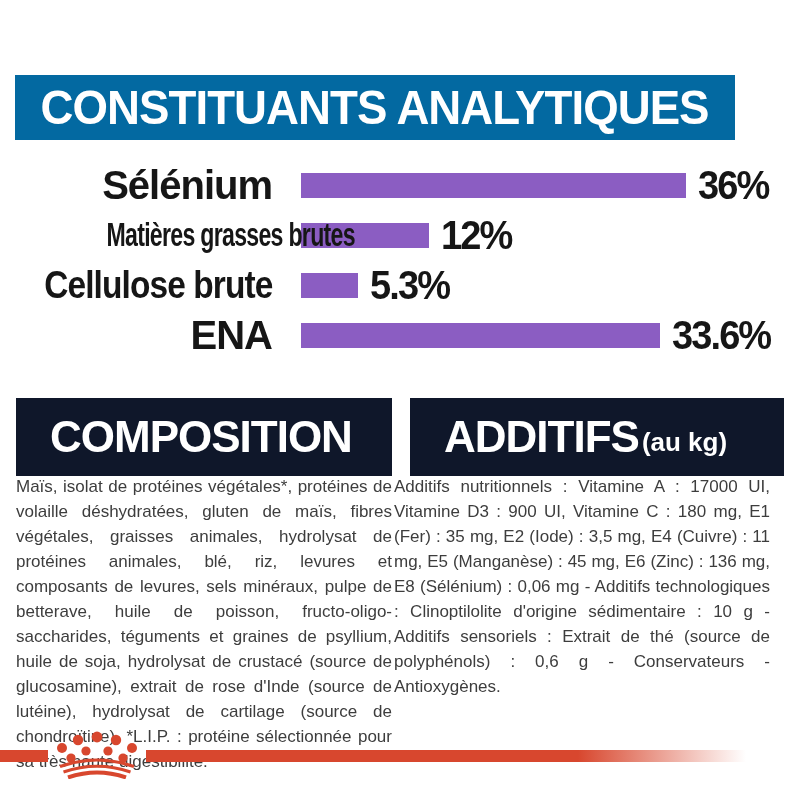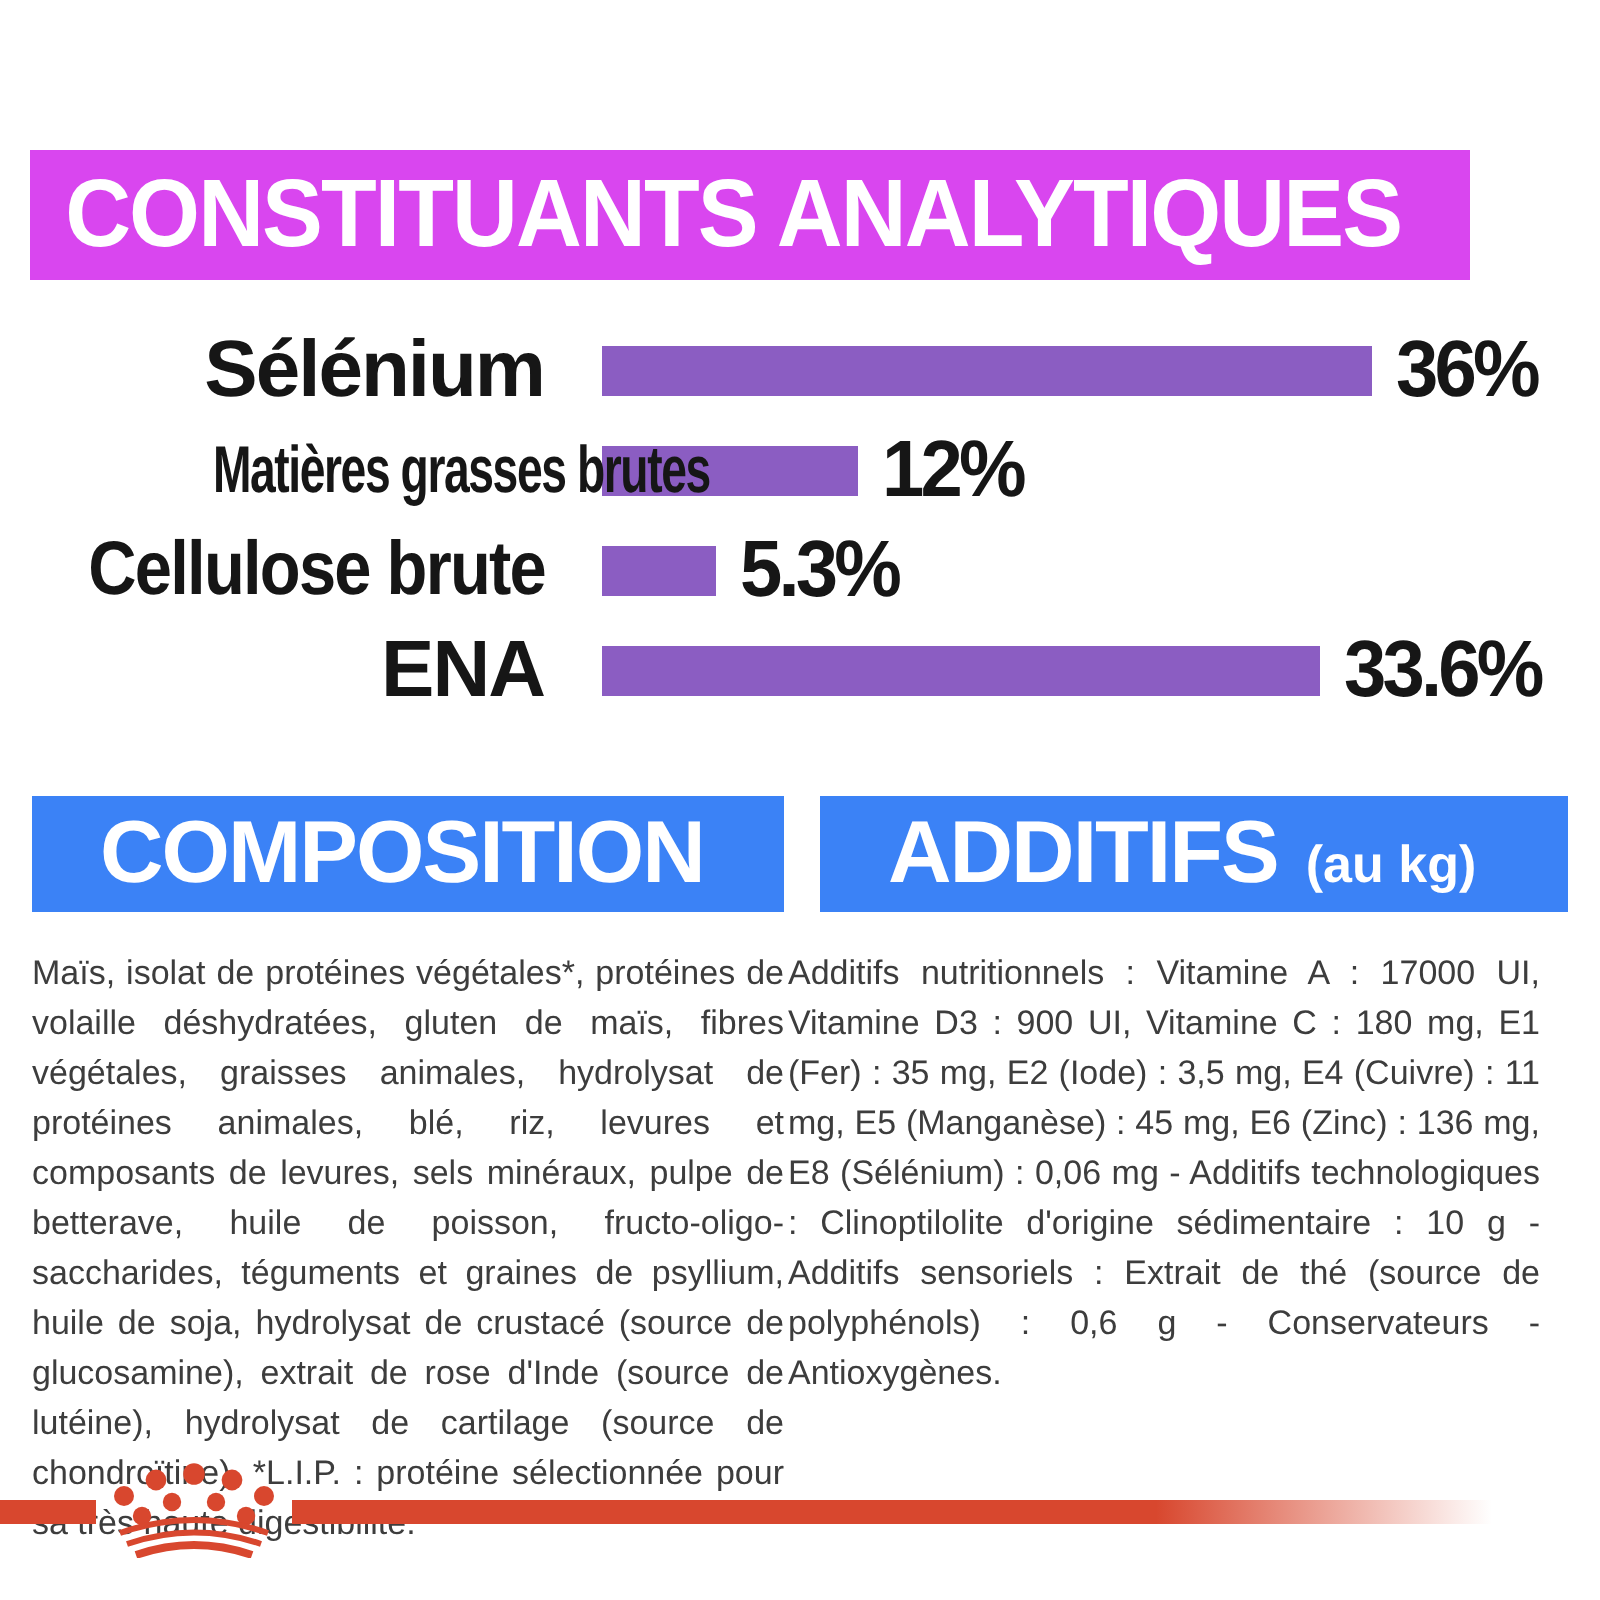--- a/index.html
+++ b/index.html
@@ -6,21 +6,21 @@
   body {
     width:800px; height:800px; position:relative; background:#ffffff;
     font-family:"Liberation Sans","DejaVu Sans",sans-serif;
     overflow:hidden;
   }
   .abs { position:absolute; }
 
   
   .top-banner {
     left:15px; top:75px; width:720px; height:65px;
-    background:#d946ef; display:flex; align-items:center; justify-content:flex-start;
+    background:#0369a1; display:flex; align-items:center; justify-content:center;
   }
   .top-banner .title {
     color:#ffffff; font-weight:bold; font-size:48px; letter-spacing:-1px;
     transform:scaleX(0.95); white-space:nowrap;
   }
 
   
   .chart { left:0; top:160px; width:800px; }
   .chart-row { display:flex; align-items:center; height:50px; }
   .bar-label-box { width:272px; text-align:right; flex:0 0 272px; }
@@ -35,31 +35,31 @@
   .bar-track { margin-left:29px; display:flex; align-items:center; }
   .bar { height:25px; background:#8B5DC2; }
   .bar-value {
     margin-left:12px; font-weight:bold; font-size:40px; color:#161616;
     letter-spacing:-2px; white-space:nowrap; transform:scaleX(0.95);
     transform-origin:left center;
   }
 
   
   .section-banner {
-    height:58px; background:#3b82f6; display:flex; align-items:center;
+    height:78px; background:#0f172a; display:flex; align-items:center;
   }
   .banner-composition { left:16px; top:398px; width:376px; }
   .banner-additifs { left:410px; top:398px; width:374px; }
   .section-banner .head {
     color:#ffffff; font-weight:bold; font-size:44px; letter-spacing:-1px;
     padding-left:34px; white-space:nowrap;
   }
   .banner-additifs .head { }
   .section-banner .head-suffix {
-    color:#ffffff; font-weight:bold; font-size:26px; margin-left:14px;
+    color:#ffffff; font-weight:bold; font-size:26px; margin-left:3px;
     white-space:nowrap; padding-top:10px;text-align:right;
   }
 
   
   .body-text {
     font-size:17px; line-height:25px; color:#3D3D3D; text-align:justify;
   }
   .text-composition { left:16px; top:474px; width:376px; }
   .text-additifs { left:394px; top:474px; width:376px; }
 

